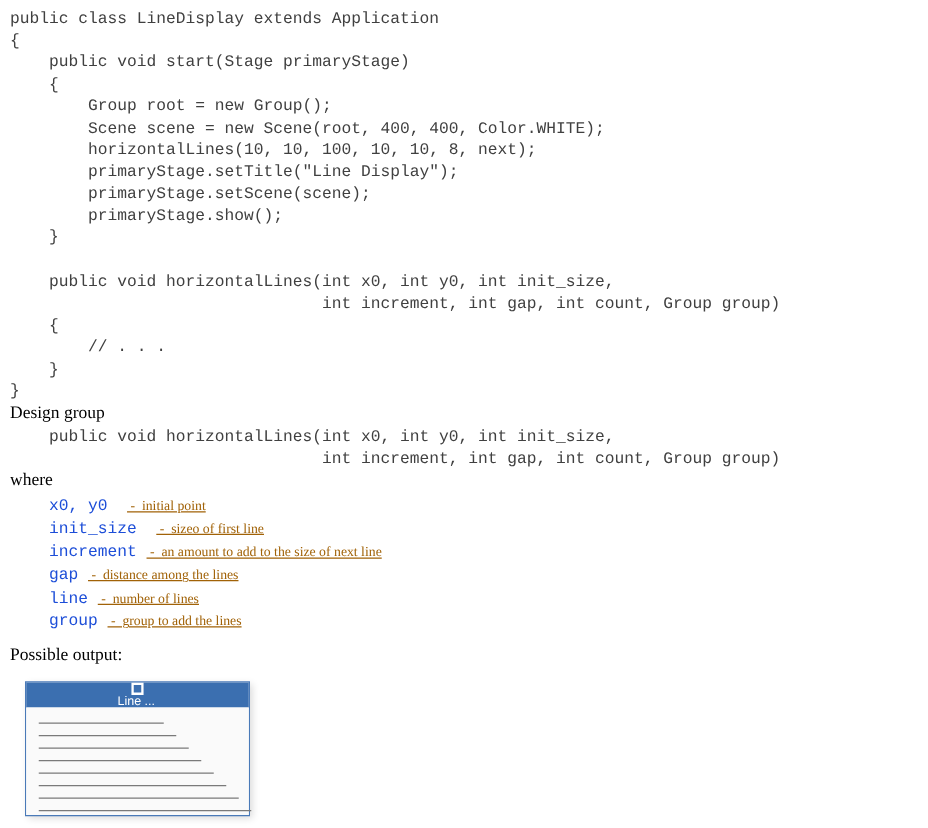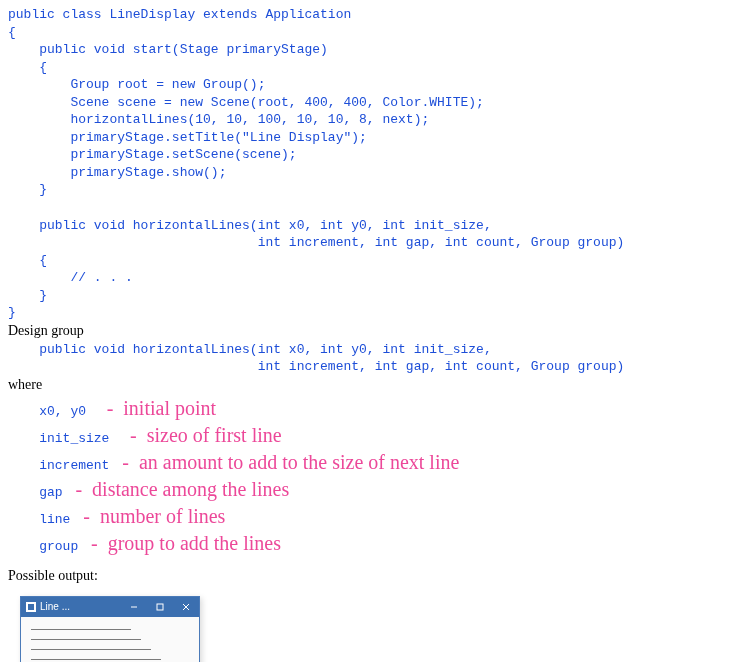--- a/index.html
+++ b/index.html
@@ -12,21 +12,21 @@
       height: 662px;
       background: #ffffff;
       font-family: "Times New Roman", serif;
       font-size: 13px;
       padding: 6px 8px;
       overflow: hidden;
     }
     .code {
       font-family: "Courier New", monospace;
       font-size: 13px;
-      color: #1d4ed8;
+      color: #404040;
       white-space: pre;
       line-height: 1.35;
     }
     .prose {
       font-family: "Times New Roman", serif;
       font-size: 14px;
       color: #000;
       white-space: pre;
       line-height: 1.35;
     }
@@ -34,38 +34,40 @@
       white-space: pre;
       line-height: 1.35;
     }
     .mixed .c {
       font-family: "Courier New", monospace;
       font-size: 13px;
       color: #1d4ed8;
     }
     .mixed .t {
       font-family: "Times New Roman", serif;
-      font-size: 20px;
-      color: #ec4899;
+      font-size: 11px;
+      color: #a16207;
+      text-decoration: underline;
     }
     .output-window {
       margin-top: 10px;
       margin-left: 12px;
       width: 180px;
       border: 1px solid #4a7ab8;
       box-shadow: 2px 2px 6px rgba(0,0,0,0.15);
     }
     .title-bar {
       background: #3b6fb0;
       color: #fff;
       display: flex;
       align-items: center;
       height: 20px;
       font-family: Arial, sans-serif;
       font-size: 10px;
+      flex-direction: column;
     }
     .title-bar .app-icon {
       width: 11px;
       height: 11px;
       margin: 0 4px;
       display: flex;
       align-items: center;
       justify-content: center;
     }
     .title-bar .title-text {

